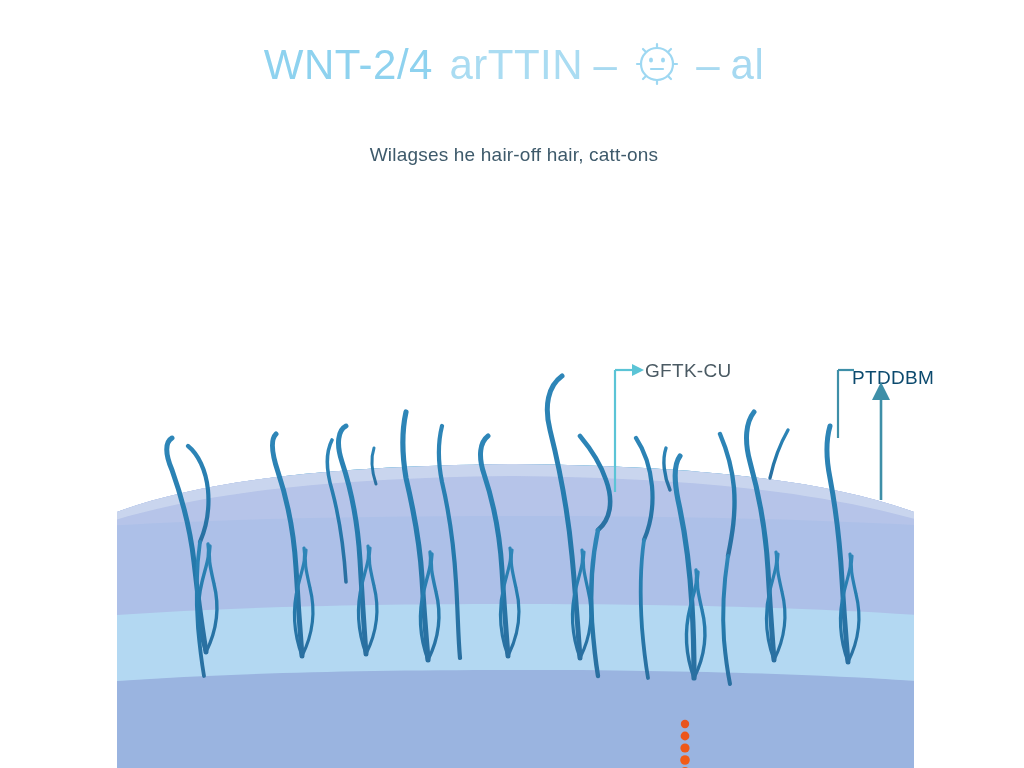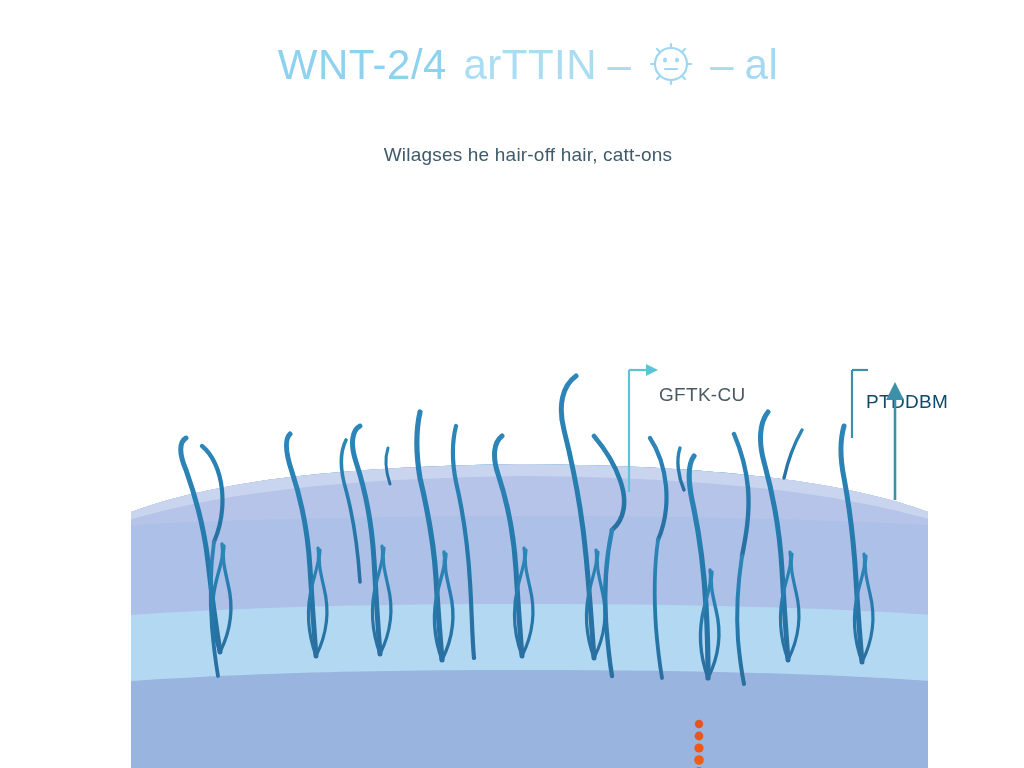--- a/index.html
+++ b/index.html
@@ -11,21 +11,21 @@
     width: 1024px;
     height: 768px;
     position: relative;
     overflow: hidden;
     font-family: "Liberation Sans", sans-serif;
     background: #ffffff;
   }
 
   #canvas {
     position: absolute;
-    left: 16px; top: 0;
+    left: 2px; top: 0;
     width: 948px;
     height: 768px;
     background: #ffffff;
   }
 
   
   .title-row {
     position: absolute;
     left: 0;
     top: 38px;
@@ -74,21 +74,20 @@
     width: 1024px;
     height: 438px;
   }
 
   
   .anno-label {
     position: absolute;
     font-size: 19px;
     white-space: nowrap;
     letter-spacing: 0.3px;
-    margin-top: 24px;
   }
   #label-gftk {
     left: 643px;
     top: 360px;
     color: #4a5a63;
   }
   #label-ptddbm {
     left: 850px;
     top: 367px;
     color: #0c4a6e;

